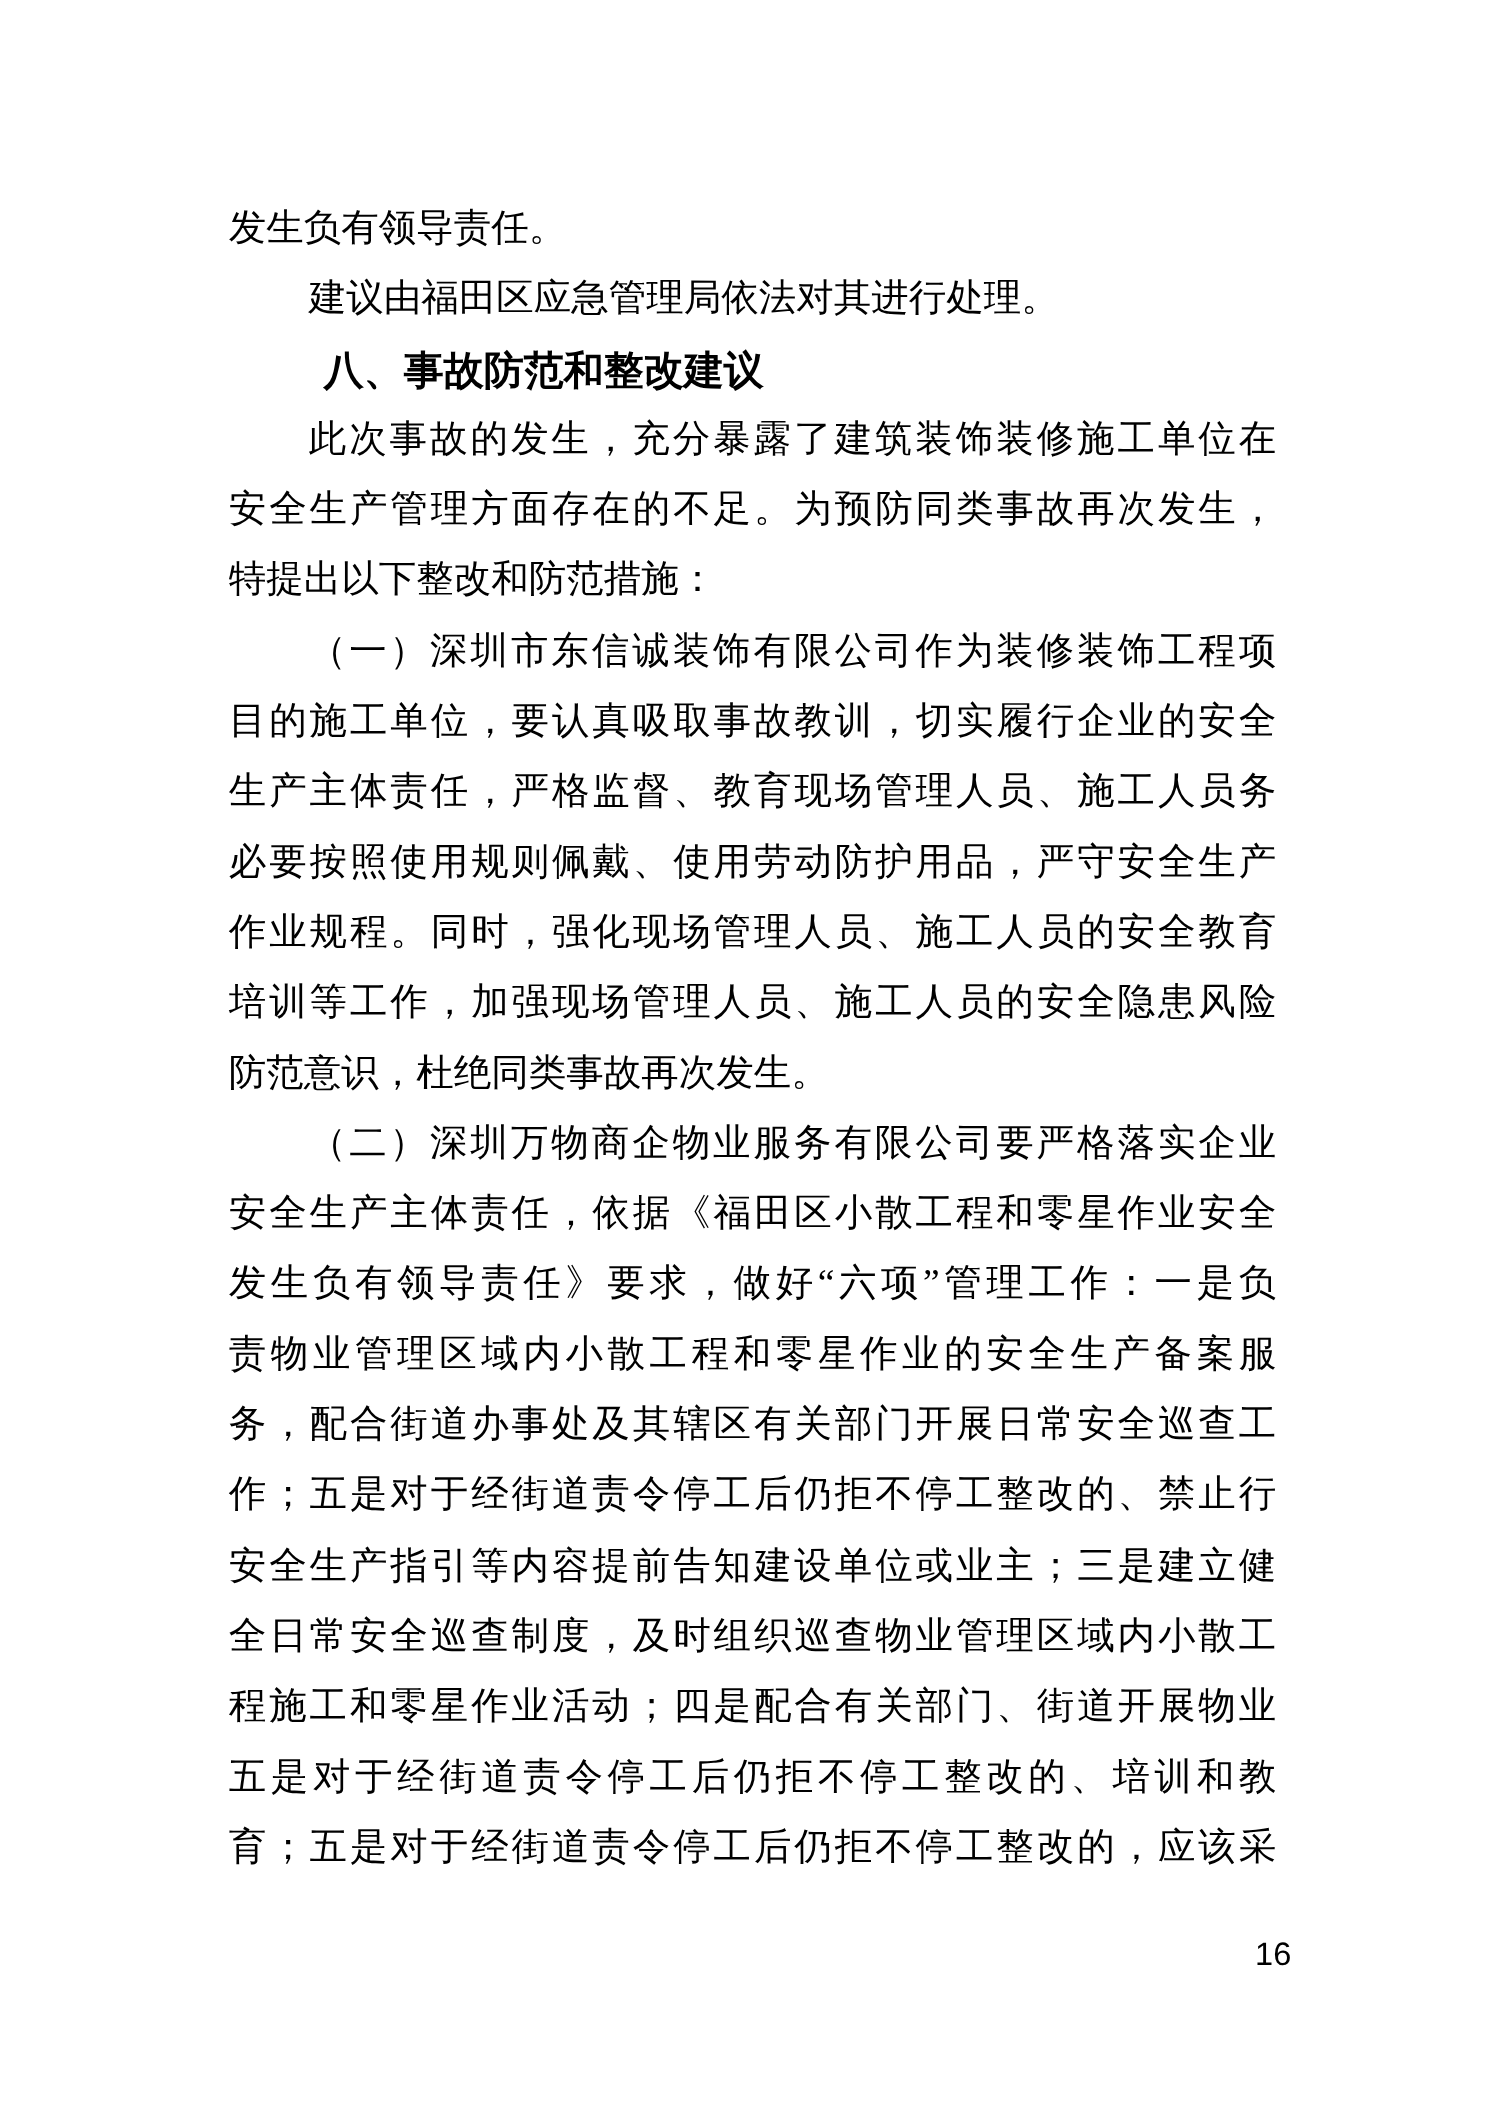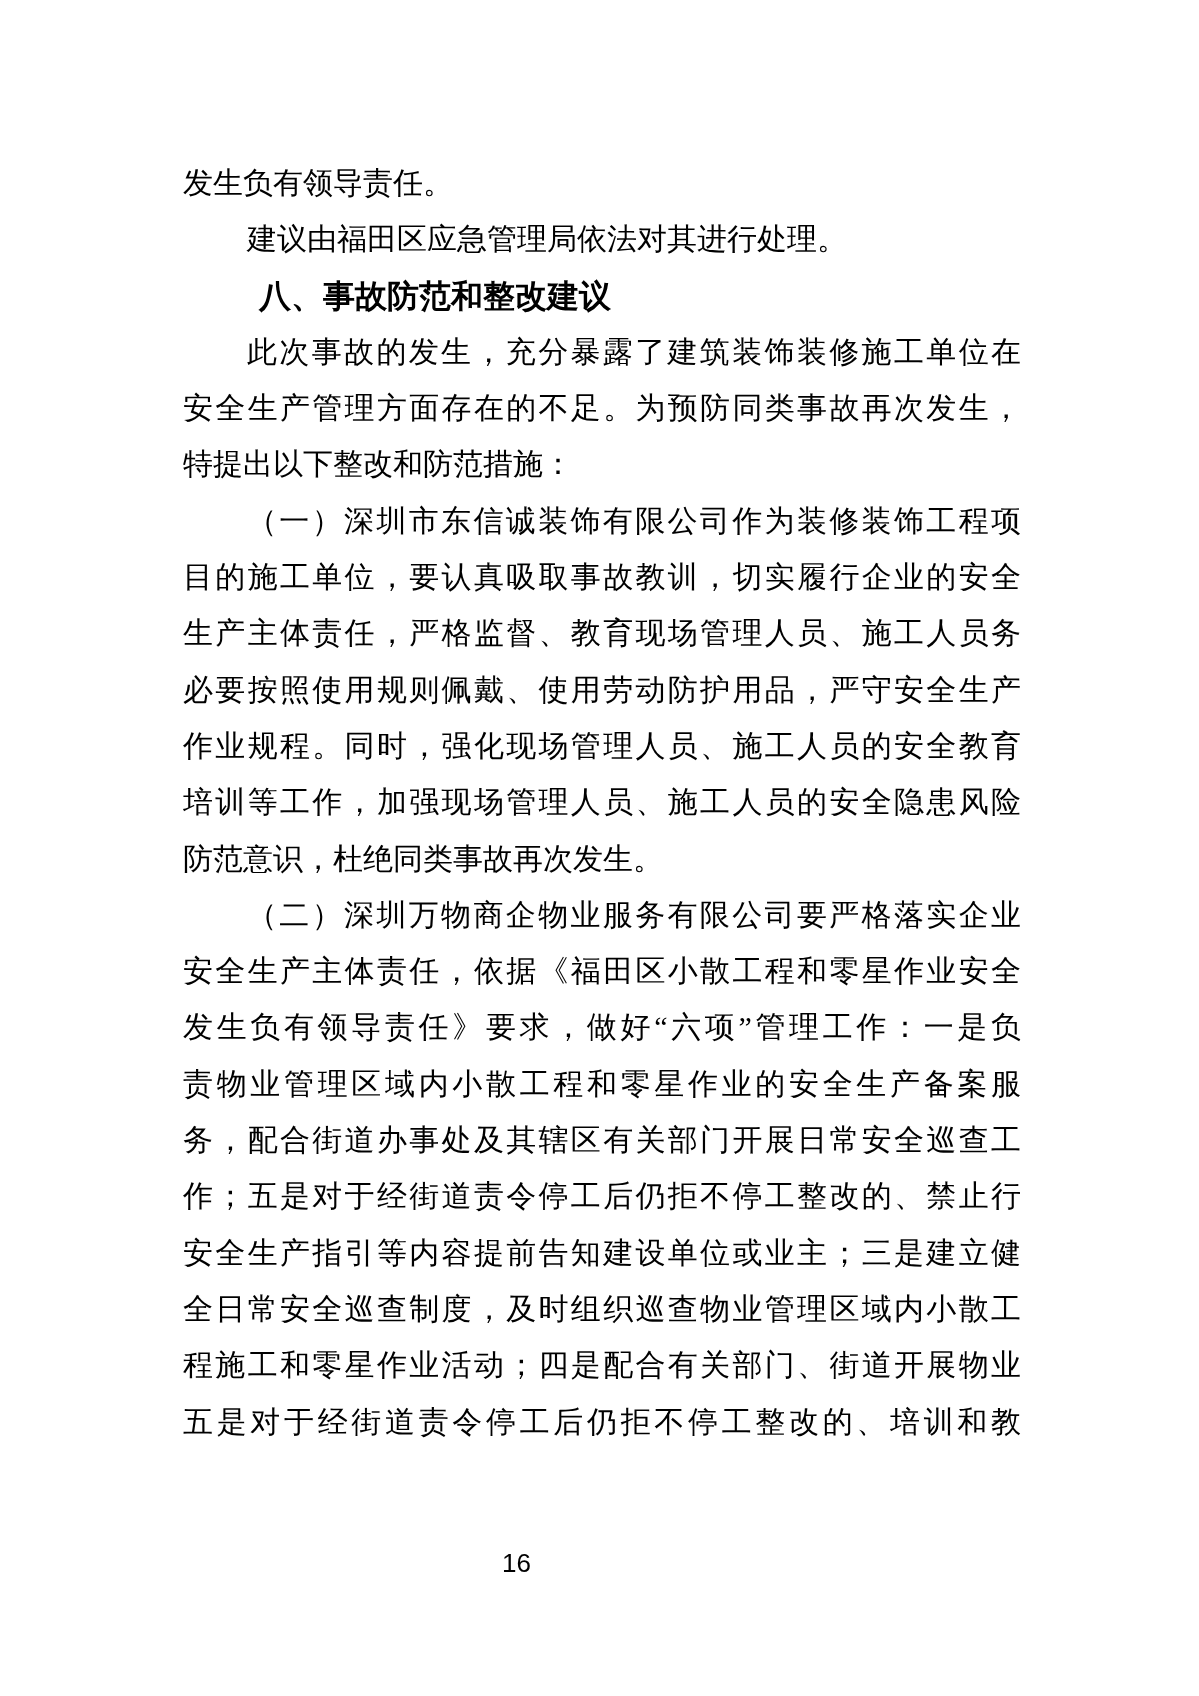--- a/index.html
+++ b/index.html
@@ -51,21 +51,21 @@
     font-size: 32px;
     line-height: 56.3px;
     text-indent: 76px;
     text-align-last: left;
   }
   .page-number {
     position: absolute;
     top: 1549px;
     left: 0;
     width: 100%;
-    text-align: center;
+    text-align: right;
     font-size: 26px;
     line-height: 28px;
     font-family: "Liberation Sans", "DejaVu Sans", sans-serif;
     color: #000000;
   }
 </style>
 </head>
 <body>
 
 <div class="page">
@@ -86,15 +86,16 @@
       <div class="doc-line indent">（二）深圳万物商企物业服务有限公司要严格落实企业</div>
       <div class="doc-line">安全生产主体责任，依据《福田区小散工程和零星作业安全</div>
       <div class="doc-line">发生负有领导责任》要求，做好“六项”管理工作：一是负</div>
       <div class="doc-line">责物业管理区域内小散工程和零星作业的安全生产备案服</div>
       <div class="doc-line">务，配合街道办事处及其辖区有关部门开展日常安全巡查工</div>
       <div class="doc-line">作；五是对于经街道责令停工后仍拒不停工整改的、禁止行为、</div>
       <div class="doc-line">安全生产指引等内容提前告知建设单位或业主；三是建立健</div>
       <div class="doc-line">全日常安全巡查制度，及时组织巡查物业管理区域内小散工</div>
       <div class="doc-line">程施工和零星作业活动；四是配合有关部门、街道开展物业</div>
       <div class="doc-line">五是对于经街道责令停工后仍拒不停工整改的、培训和教</div>
+      <div class="doc-line">育；五是对于经街道责令停工后仍拒不停工整改的，应该采</div>
     </div>
   <div class="page-number">16</div>
 </div>
 
 </body></html>

